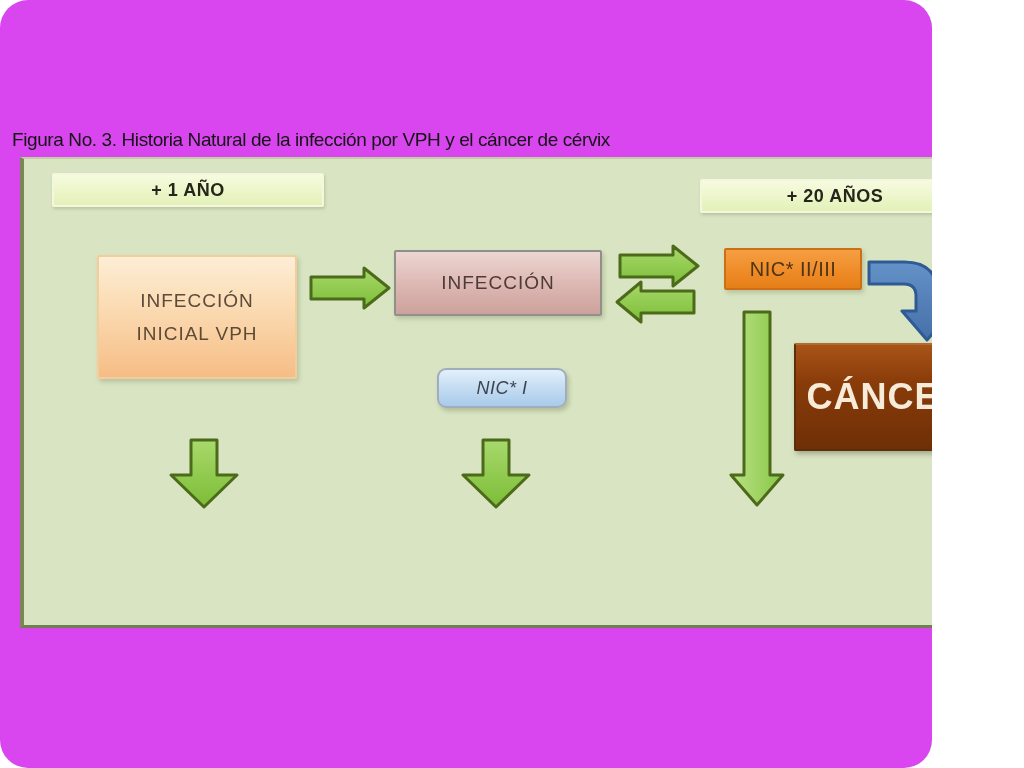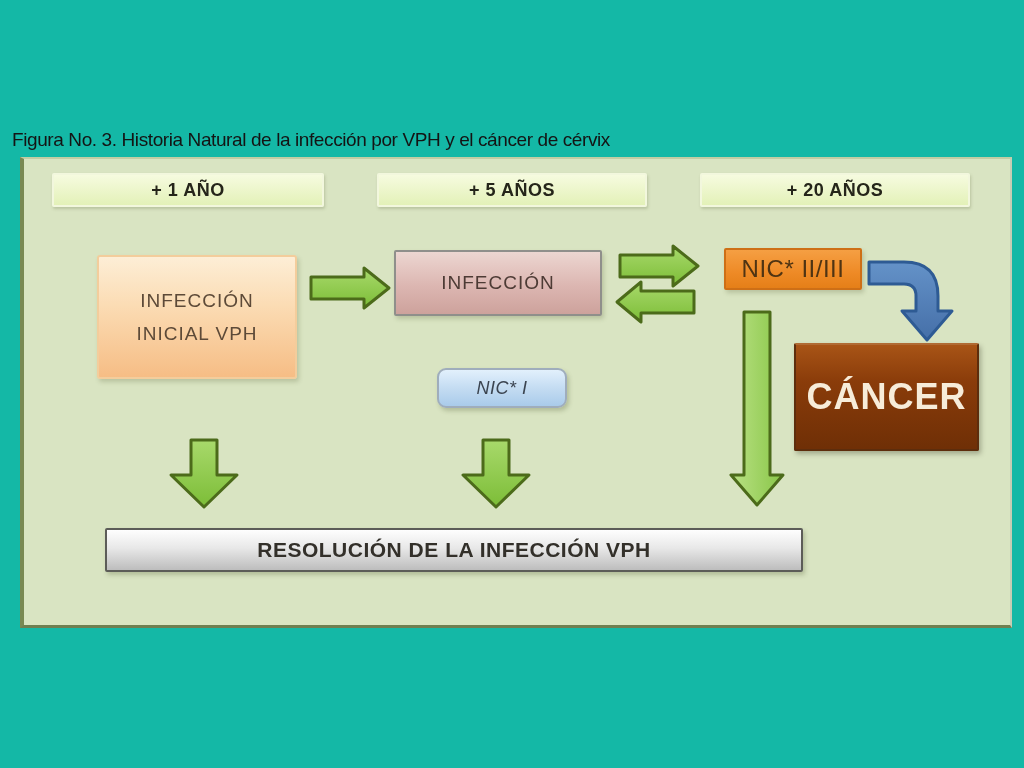--- a/index.html
+++ b/index.html
@@ -1,18 +1,19 @@
 <!DOCTYPE html>
 <html><head>
 <meta charset="utf-8">
 <style>
   html,body{margin:0;padding:0;background:#ffffff;}
   .screen{
-    position:relative;width:1024px;height:768px;background:#14b8a6;overflow:hidden;
+    position:relative;width:932px;height:768px;background:#d946ef;overflow:hidden;
     font-family:"Liberation Sans","DejaVu Sans",sans-serif;
+    border-radius:28px;
   }
   .fig-title{
     position:absolute;left:12px;top:129px;width:900px;
     font-size:19px;font-weight:500;color:#141414;letter-spacing:-0.4px;
   }
   .diagram{
     position:absolute;left:20px;top:157px;width:992px;height:471px;
     background:#d9e4c2;box-sizing:border-box;
     border-left:4px solid #798953;border-bottom:3px solid #6f7f51;
     border-top:2px solid #c2cda4;border-right:2px solid #c6cdb4;
@@ -20,21 +21,21 @@
   .year-box{
     position:absolute;height:34px;box-sizing:border-box;
     background:linear-gradient(#f6fbdf,#e3f1b8);
     border:2px solid #f2f7dd;border-radius:2px;
     box-shadow:1px 2px 3px rgba(90,100,60,.25);
     display:flex;align-items:center;justify-content:center;
     font-size:18px;font-weight:bold;color:#25251a;letter-spacing:0.5px;
   }
   .yb1{left:28px;top:14px;width:272px;}
   .yb2{left:353px;top:14px;width:270px;}
-  .yb3{left:676px;top:14px;width:270px;text-align:center;}
+  .yb3{left:676px;top:20px;width:270px;text-align:center;}
   .node{
     position:absolute;box-sizing:border-box;display:flex;flex-direction:column;
     align-items:center;justify-content:center;text-align:center;
   }
   .initial{
     left:73px;top:96px;width:200px;height:124px;
     background:linear-gradient(#fdeed6,#fbdcb4 40%,#f6bd85);
     border:2px solid #f3cd9c;border-radius:3px;
     font-size:19px;color:#5d4a38;letter-spacing:1px;line-height:33px;
     box-shadow:2px 3px 4px rgba(90,100,60,.25);
@@ -43,21 +44,21 @@
     left:370px;top:91px;width:208px;height:66px;
     background:linear-gradient(#ecd6d1,#dcb6b1 55%,#cda29c);
     border:2px solid #8f8f8b;border-radius:2px;
     font-size:19px;color:#4d3b35;letter-spacing:1px;line-height:30px;
     box-shadow:2px 3px 4px rgba(90,100,60,.25);
   }
   .nic23{
     left:700px;top:89px;width:138px;height:42px;
     background:linear-gradient(#f59f43,#ee8a26 60%,#e57f18);
     border:2px solid #ce6f16;border-radius:2px;
-    font-size:24px;color:#4f3413;letter-spacing:0.5px;
+    font-size:20px;color:#4f3413;letter-spacing:0.5px;
     box-shadow:2px 3px 4px rgba(90,100,60,.25);
   }
   .nic1{
     left:413px;top:209px;width:130px;height:40px;
     background:linear-gradient(#e2f0fc,#c4dcf2 50%,#a9cbea);
     border:2px solid #9fadbc;border-radius:9px;
     font-size:18px;color:#3b4450;letter-spacing:0.5px;
     box-shadow:2px 3px 4px rgba(90,100,60,.3);
     font-style:italic;
   }
@@ -85,23 +86,20 @@
 <body>
 
 <div class="screen">
 
   <div class="fig-title">Figura No. 3. Historia Natural de la infección por VPH y el cáncer de cérvix</div>
 
   <div class="diagram">
 
     <div class="year-box yb1">
       <span>+ 1 AÑO</span>
-    </div>
-    <div class="year-box yb2">
-      <span>+ 5 AÑOS</span>
     </div>
     <div class="year-box yb3">
       <span>+ 20 AÑOS</span>
     </div>
 
     <svg class="arrows" width="988" height="466" viewBox="0 0 988 466">
       <defs>
         <linearGradient id="gGreen" x1="0" y1="0" x2="0" y2="1">
           <stop offset="0" stop-color="#a8d96b"></stop>
           <stop offset="1" stop-color="#7cbd37"></stop>
@@ -145,19 +143,16 @@
     </div>
 
     <div class="node nic1">
       <span>NIC* I</span>
     </div>
 
     <div class="node cancer">
       <span>CÁNCER</span>
     </div>
 
-    <div class="node resolution">
-      <span>RESOLUCIÓN DE LA INFECCIÓN VPH</span>
-    </div>
 
 
   </div>
 </div>
 
 </body></html>

